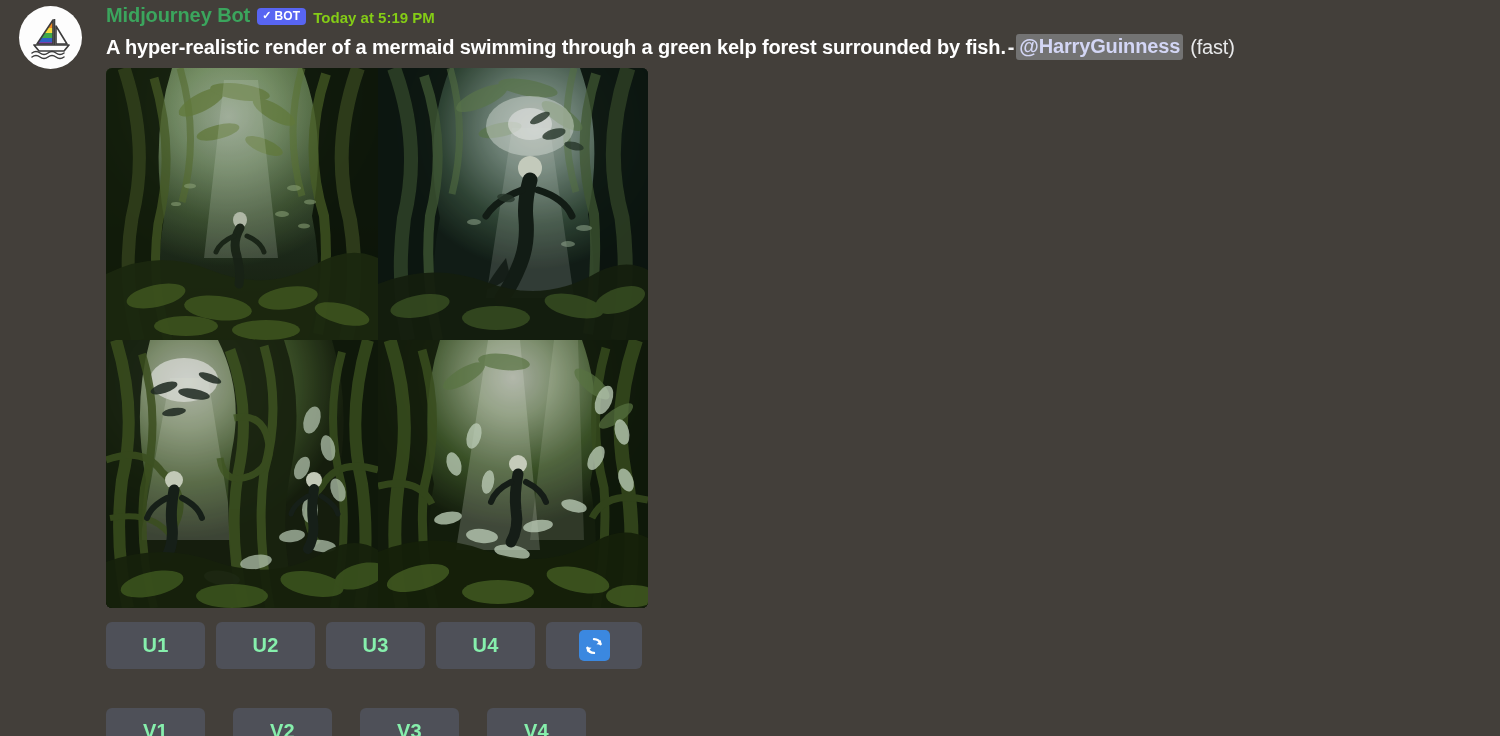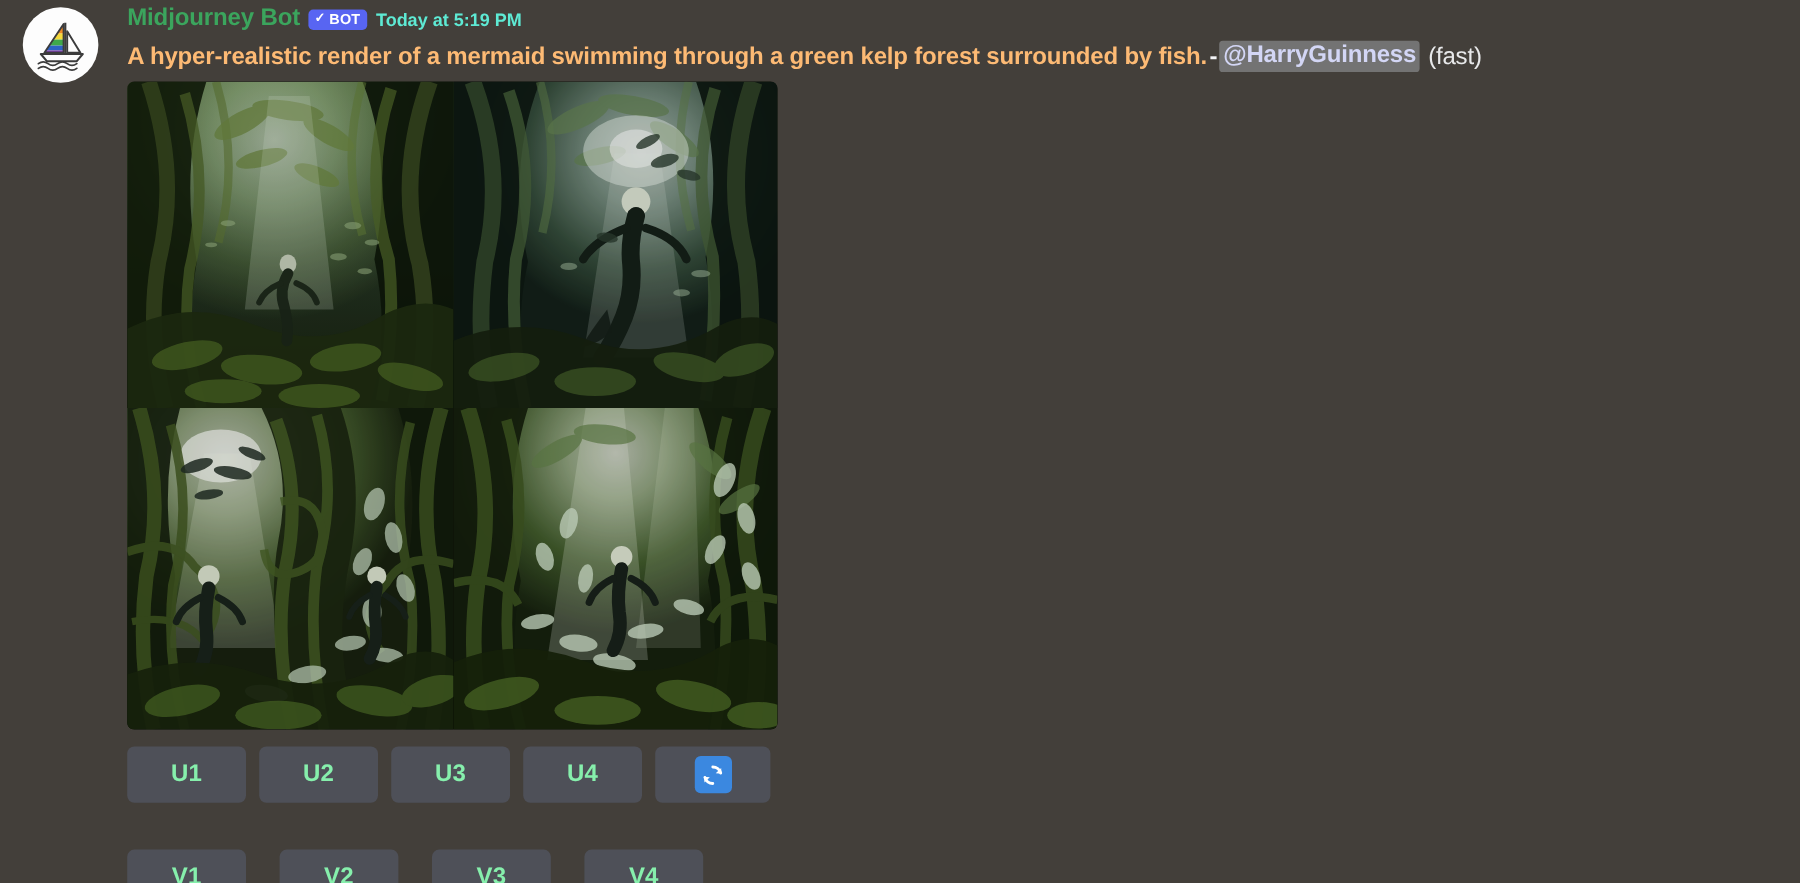--- a/index.html
+++ b/index.html
@@ -69,42 +69,42 @@
     font-size: 12px;
     font-weight: bold;
     line-height: 1;
     position: relative;
     top: 1px;
   }
   .bot-check { font-size: 11px; line-height: 1; }
   .bot-text { letter-spacing: 0.2px; }
 
   .timestamp {
-    color: #5eead4;
+    color: #84cc16;
     font-size: 15px;
     font-weight: bold;
     position: relative;
     top: 2px;
   }
 
   
   .msg-body {
     position: absolute;
     left: 106px;
     top: 33px;
     height: 28px;
     display: flex;
     align-items: center;
     white-space: nowrap;
     color: #f2f3f5;
     font-size: 20px;
     font-weight: bold;
     letter-spacing: -0.15px;
   }
-  .msg-prompt { color: #fdba74; }
+  .msg-prompt { color: #ffffff; }
   .msg-dash { color: #f2f3f5; padding: 0 2px; }
   .mention {
     background: #737373;
     color: #d3d6f5;
     border-radius: 3px;
     padding: 1px 3px 2px 3px;
     font-weight: bold;
   }
   .msg-mode {
     color: #e8e9ea;

